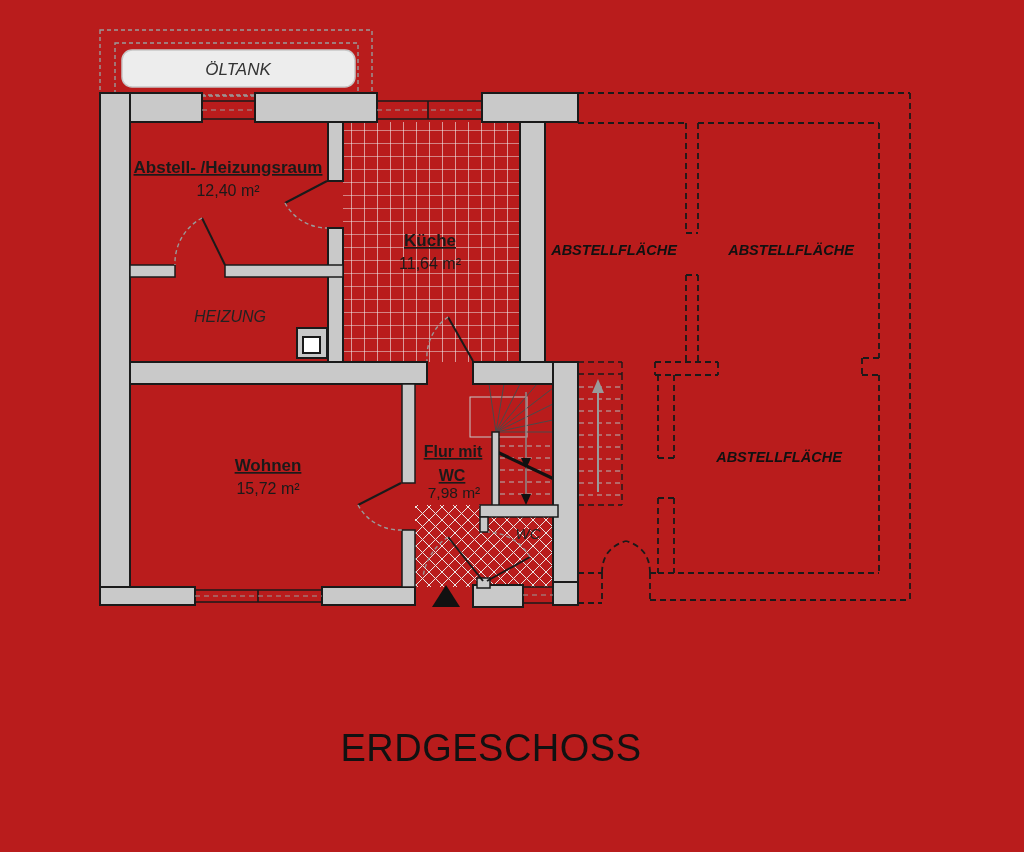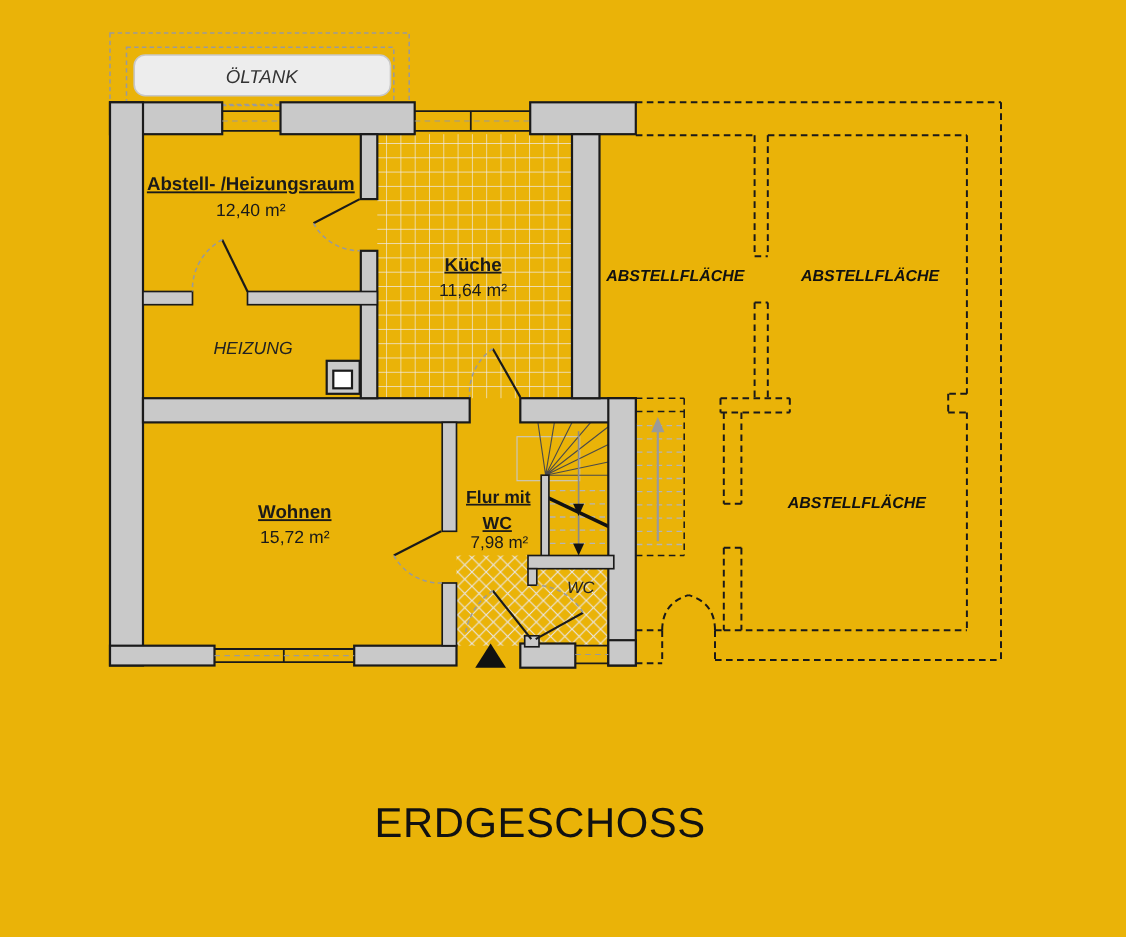--- a/index.html
+++ b/index.html
@@ -1,16 +1,16 @@
 <!DOCTYPE html>
 <html><head>
 <meta charset="utf-8">
 <style>
   html,body{margin:0;padding:0;background:#fff;}
-  #stage{position:relative;width:1024px;height:852px;background:#eab308;overflow:hidden;
+  #stage{position:relative;width:1024px;height:852px;background:#b91c1c;overflow:hidden;
          font-family:"Liberation Sans", sans-serif;}
   svg{position:absolute;left:0;top:0;}
   text{fill:#1a1a1a;}
   .room-name{font-weight:bold;font-size:17px;text-decoration:underline;}
   .room-area{font-size:16px;}
   .zone-label{font-style:italic;font-size:16px;fill:#222;}
   .storage-label{font-style:italic;font-weight:600;font-size:14.5px;fill:#111;}
   .hall-name{font-weight:bold;font-size:16px;text-decoration:underline;}
   .hall-area{font-size:15.5px;}
   .plan-title{font-size:38px;letter-spacing:0.5px;fill:#111;}

